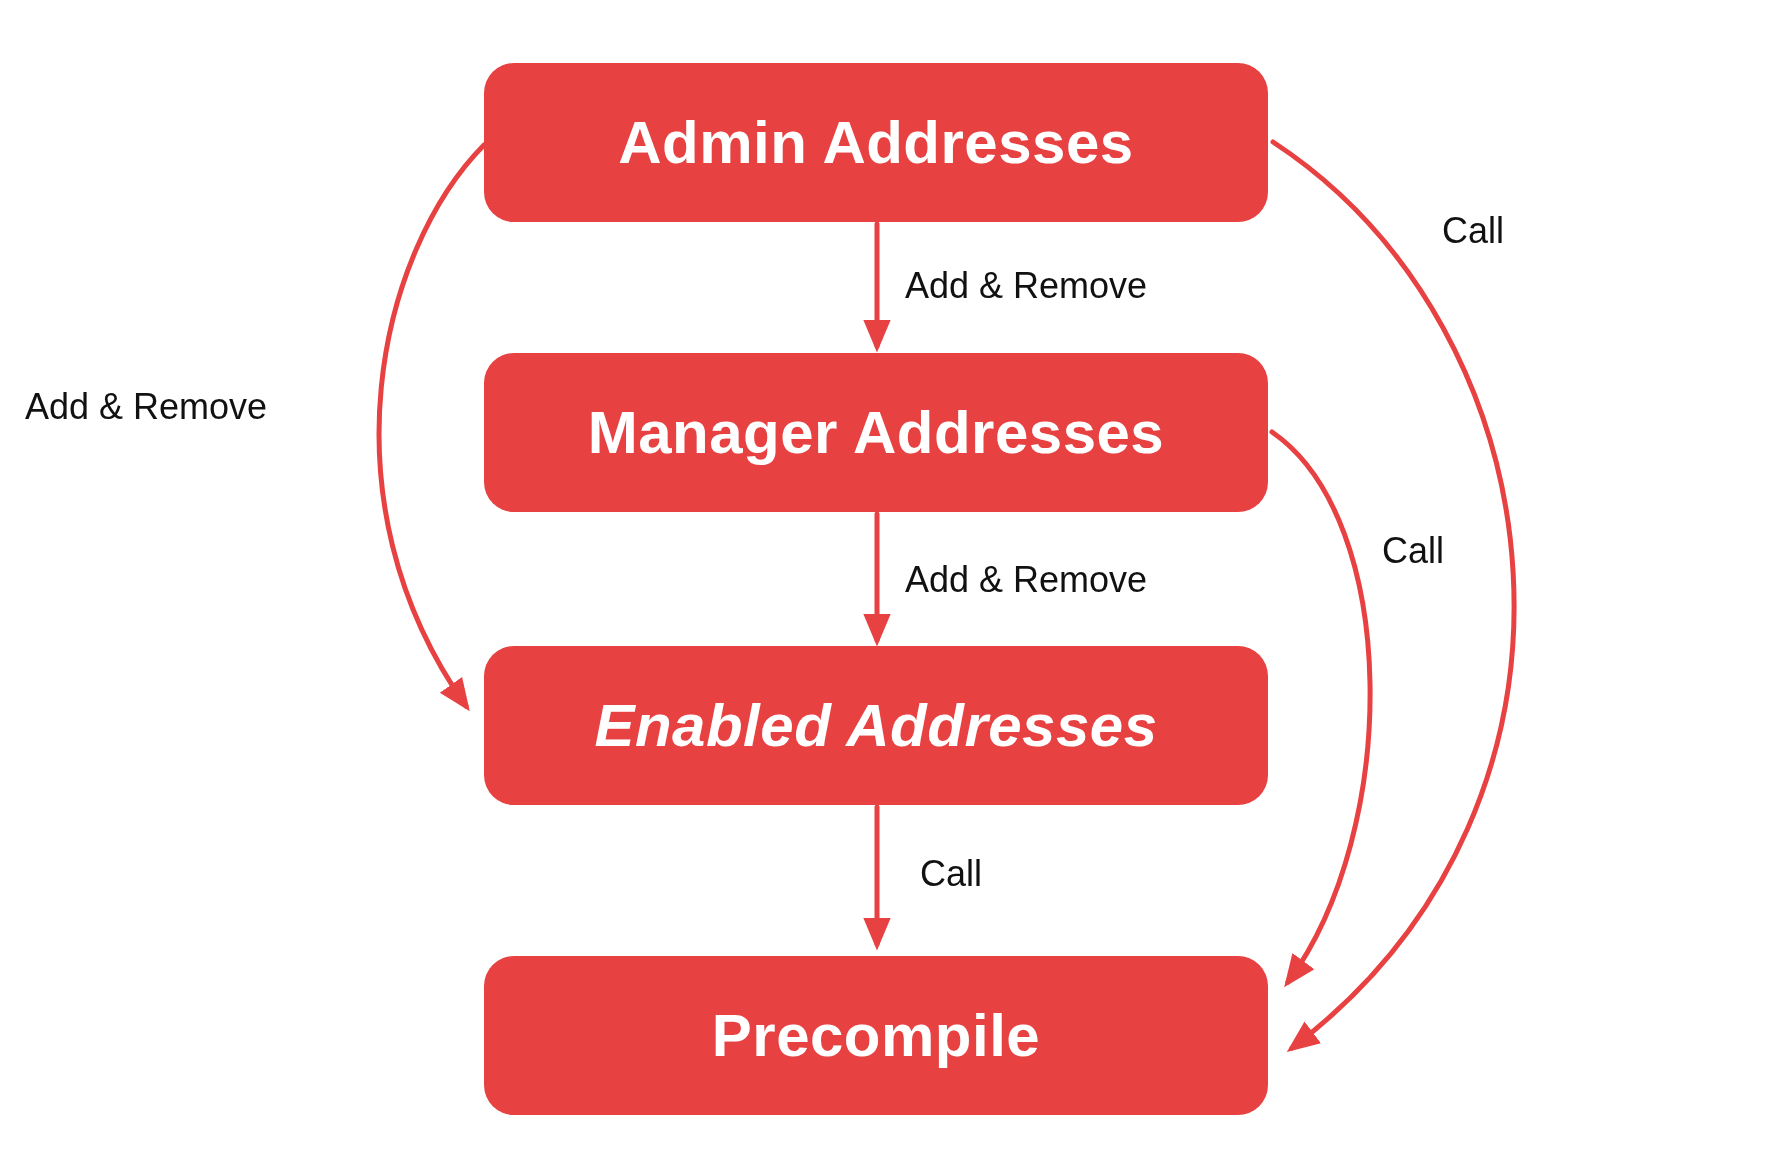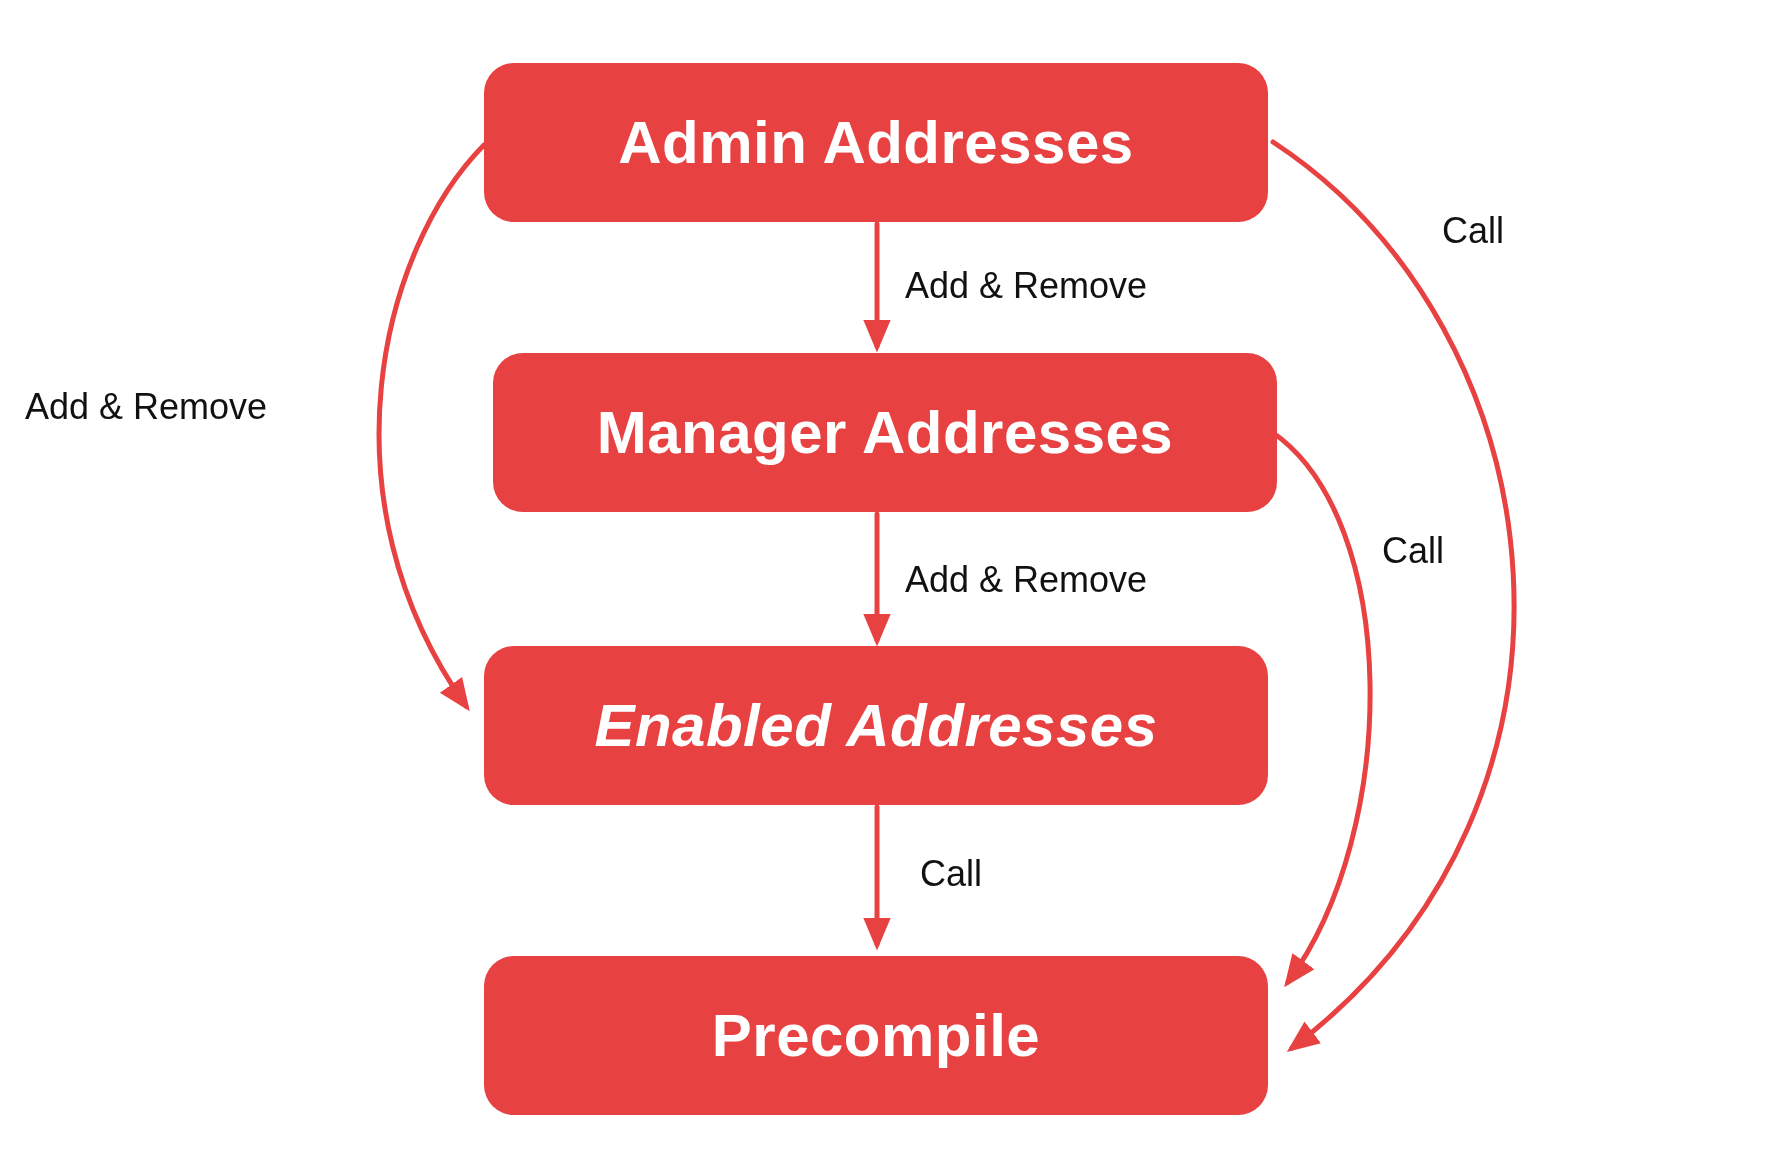--- a/index.html
+++ b/index.html
@@ -30,21 +30,21 @@
     left:484px;
     width:784px;height:159px;
     background:var(--node-fill);
     border-radius:30px;
     display:flex;align-items:center;justify-content:center;
     color:var(--node-text);
     font-size:60px;font-weight:bold;
     letter-spacing:0.5px;
   }
   .node-admin{top:63px;}
-  .node-manager{top:353px;margin-left:9px;}
+  .node-manager{top:353px;}
   .node-enabled{top:646px;font-style:italic;}
   .node-precompile{top:956px;}
   .edge-label{
     position:absolute;
     transform:translateY(-50%);
     font-size:36px;
     color:var(--label-text);
     white-space:nowrap;
   }
   .lbl-admin-manager{left:905px;top:286px;}

